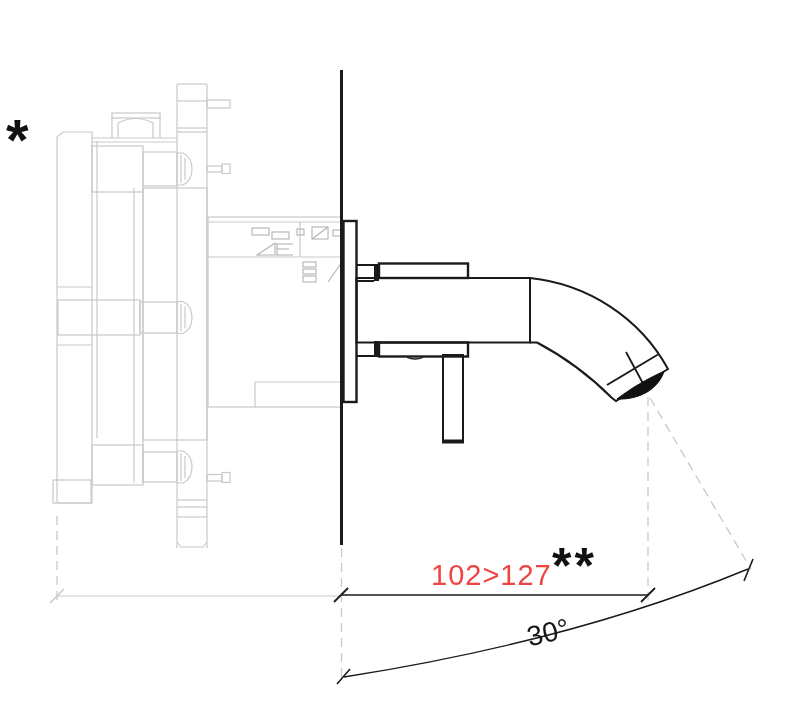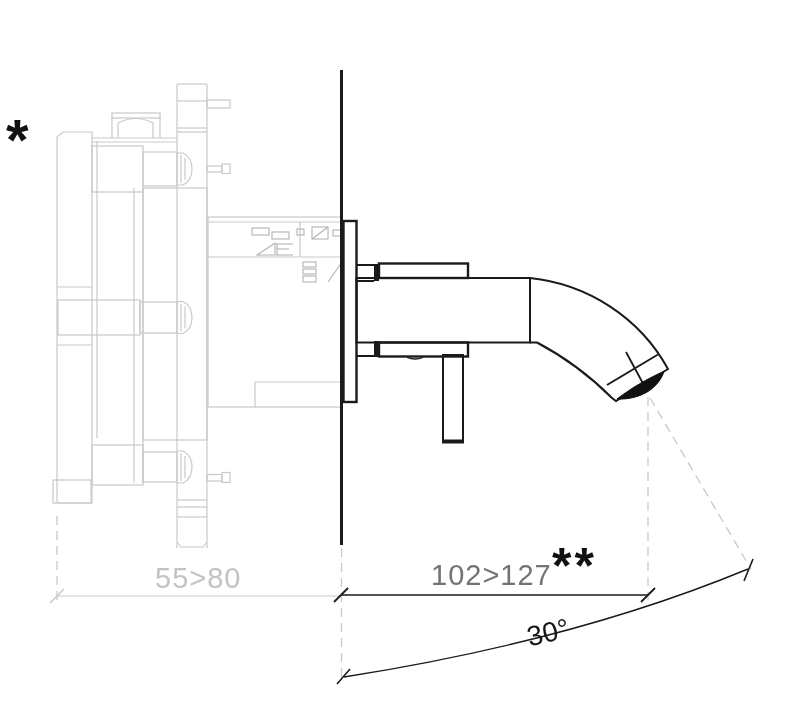--- a/index.html
+++ b/index.html
@@ -4,21 +4,21 @@
 <style>
   html,body{margin:0;padding:0;background:#fff;}
   .fig{
     position:relative;width:800px;height:720px;background:#fff;overflow:hidden;
     font-family:"Liberation Sans", sans-serif;
   }
   .fig svg{position:absolute;left:0;top:0;}
   .lbl{position:absolute;white-space:nowrap;line-height:1;color:#161616;}
   .lbl-asterisk{left:6px;top:111px;font-size:58px;font-weight:bold;color:#111;}
   .lbl-recess{left:155px;top:564px;font-size:29px;color:#c3c3c3;letter-spacing:1px;}
-  .lbl-projection{left:431px;top:561px;font-size:29px;color:#737373;letter-spacing:1px;}
+  .lbl-projection{left:431px;top:561px;font-size:29px;color:#ef4444;letter-spacing:1px;}
   .lbl-dblast{left:552px;top:541px;font-size:50px;font-weight:bold;color:#111;letter-spacing:3px;}
   .lbl-angle{left:527px;top:619px;font-size:28px;color:#161616;transform:rotate(-13deg);}
 </style>
 </head>
 <body>
 
 <div class="fig">
 
   <svg width="800" height="720" viewBox="0 0 800 720">
 
@@ -149,20 +149,19 @@
 
     <g stroke="#1a1a1a" fill="none">
       <path d="M344,677 Q574,641 748,569" stroke-width="1.4"></path>
       <line x1="337" y1="684" x2="350" y2="669" stroke-width="1.6"></line>
       <line x1="744" y1="581" x2="753" y2="559" stroke-width="1.6"></line>
     </g>
   </svg>
 
   <div class="lbl lbl-asterisk">*</div>
 
-  <div class="lbl lbl-recess">55&gt;80</div>
 
   <div class="lbl lbl-projection">102&gt;127</div>
 
   <div class="lbl lbl-dblast">**</div>
 
   <div class="lbl lbl-angle">30°</div>
 </div>
 
 </body></html>

